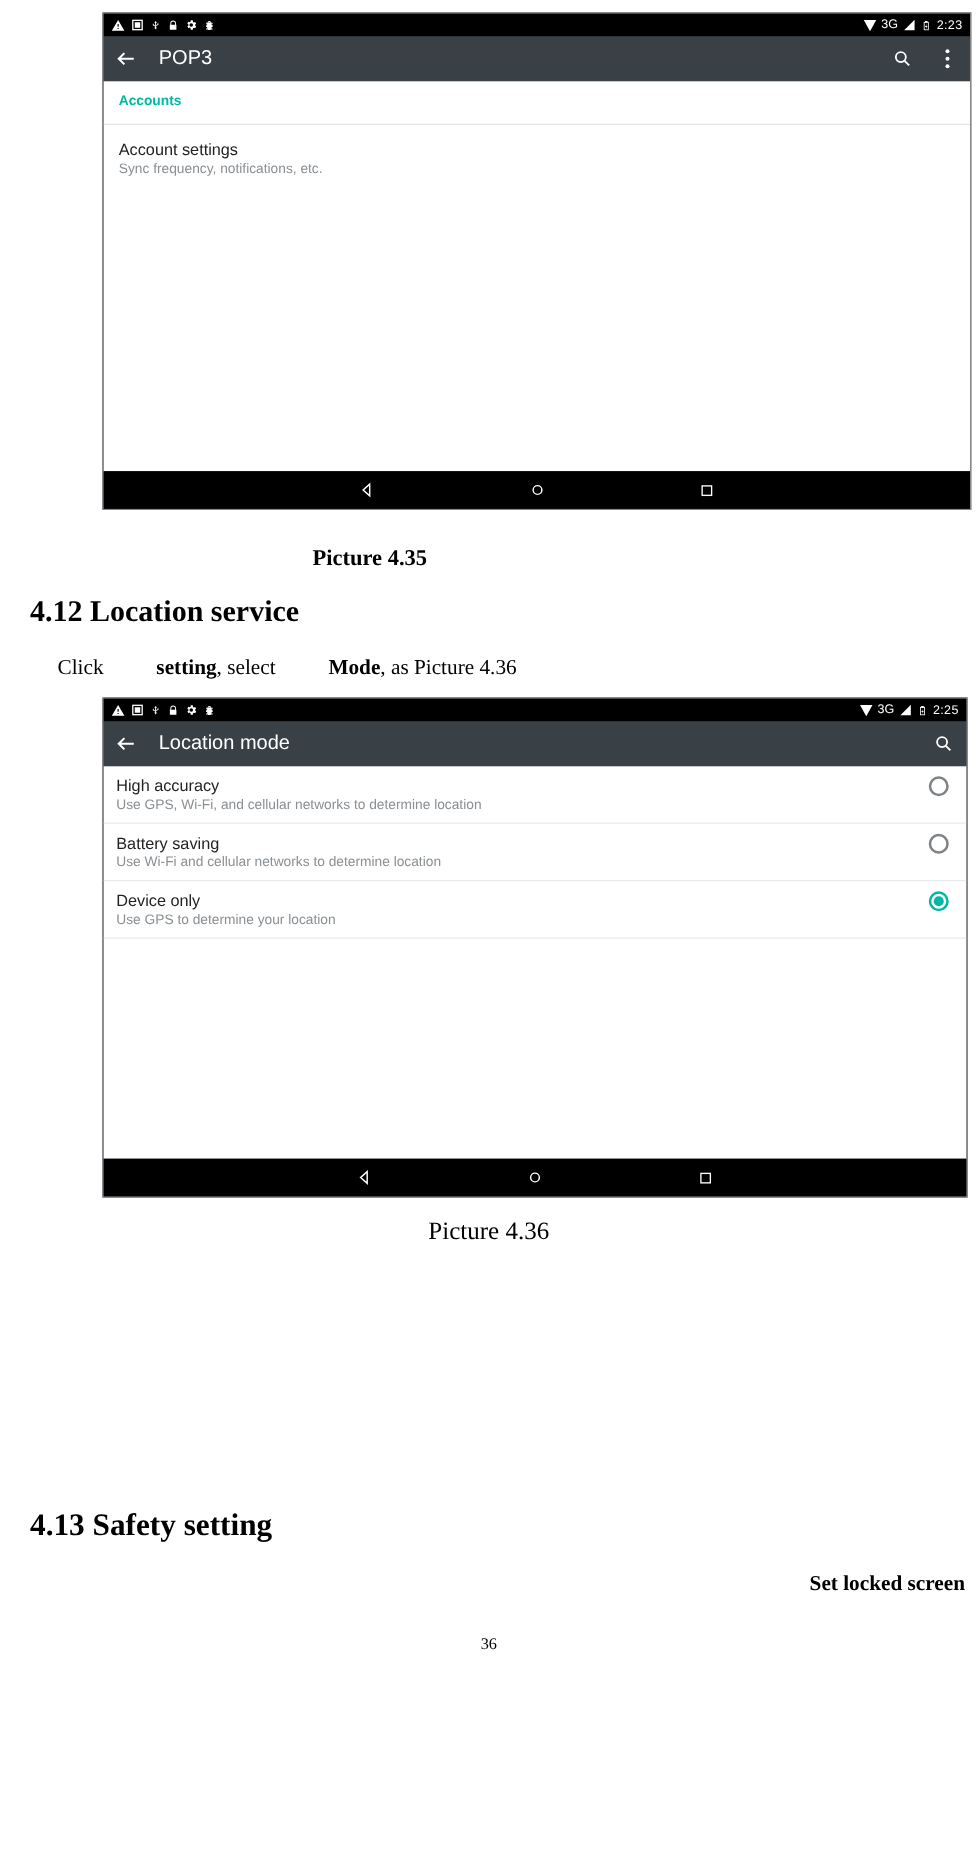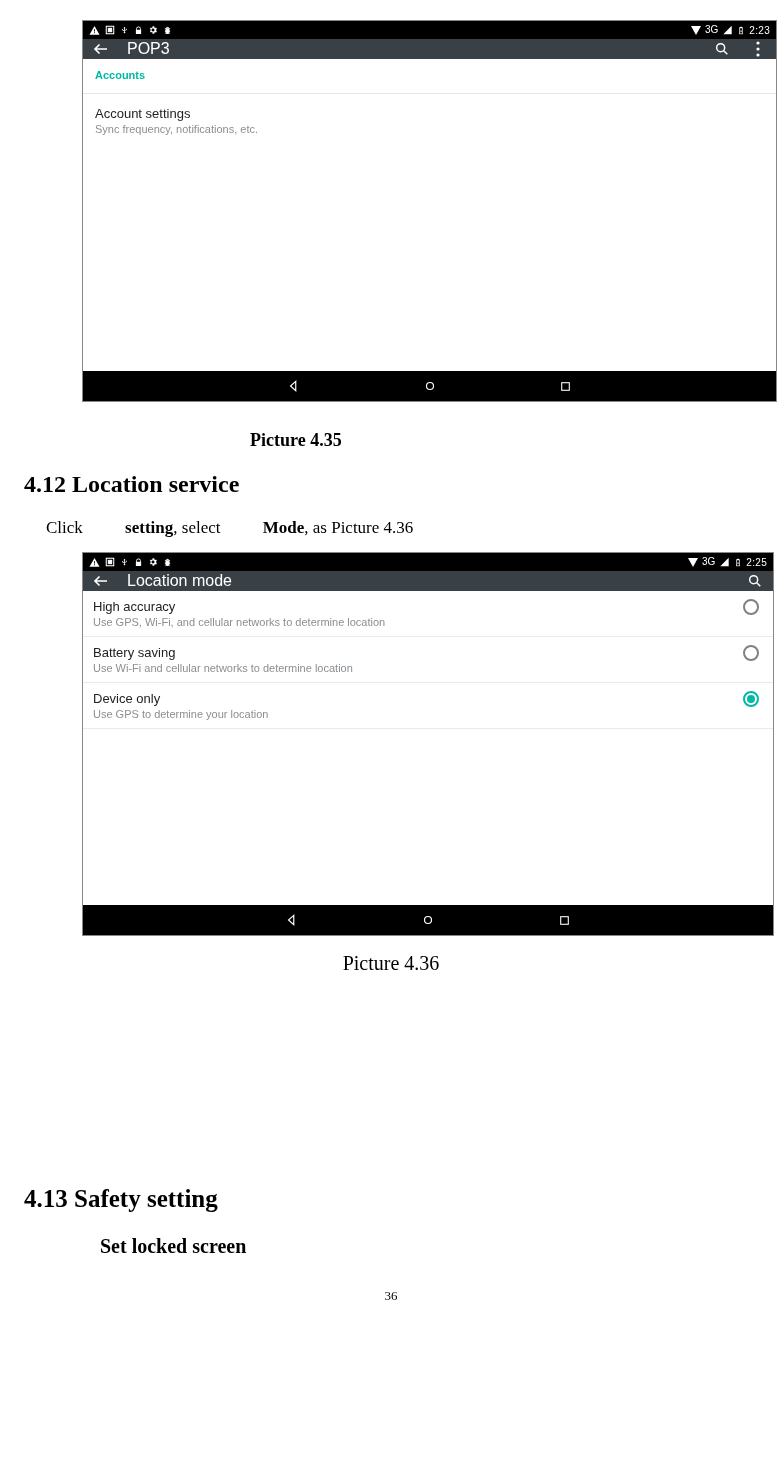--- a/index.html
+++ b/index.html
@@ -1,40 +1,40 @@
 <!DOCTYPE html>
 <html><head>
 <meta charset="utf-8">
 <style>
   * { box-sizing: border-box; margin: 0; padding: 0; }
   body { width: 782px; font-family: "Times New Roman", Times, serif; background: #fff; color: #000; }
 
   .page { padding: 10px 10px 0 10px; }
 
   
-  .shot { border: 1px solid #888; margin: 10px auto; background:#0f172a; }
+  .shot { border: 1px solid #888; margin: 0 auto; background:#0f172a; }
   .shot1 { width: 695px; margin-left: 72px; }
   .shot2 { width: 692px; margin-left: 72px; }
 
   
   .statusbar {
     height: 18px; background: #000; color: #fff;
     display: flex; justify-content: space-between; align-items: center;
     font-family: Arial, Helvetica, sans-serif; font-size: 10px;
     padding: 0 6px;
   }
   .sb-left, .sb-right { display: flex; align-items: center; gap: 5px; }
   .sb-right { gap: 4px; }
   .sb-ico { display:inline-block; line-height:1; }
   .tri-down { width:0;height:0;border-left:5px solid transparent;border-right:5px solid transparent;border-top:9px solid #fff; }
   .sb-time { font-weight: 500; letter-spacing: .3px; }
 
   
   .appbar {
-    height: 20px; background: #3a4146; color: #fff;
+    height: 36px; background: #3a4146; color: #fff;
     display: flex; align-items: center; justify-content: space-between;
     font-family: Arial, Helvetica, sans-serif;
     padding: 0 8px;
   }
   .appbar-left { display:flex; align-items:center; gap: 16px; }
   .appbar-title { font-size: 16px; font-weight: 500; }
   .appbar-right { display:flex; align-items:center; gap: 16px; }
   .ico-btn { width: 20px; height: 20px; display:flex; align-items:center; justify-content:center; color:#fff; }
 
   
@@ -78,21 +78,21 @@
   .radio.selected { border-color:#00b8a4; }
   .radio.selected::after {
     content:""; width:8px; height:8px; background:#00b8a4; border-radius:50%;
   }
 
   .caption2 { font-weight:400; font-size:20px; text-align:center; margin: 16px 0 0 0; }
 
   .big-gap { height: 210px; }
 
   .h-sec2 { font-weight:700; font-size:25px; margin: 0 0 22px 14px; }
-  .sub-bold { font-weight:700; font-size:20px; margin: 0 0 30px 90px; }
+  .sub-bold { font-weight:700; font-size:17px; margin: 0 0 30px 90px; text-align: right; }
 
   .page-num { text-align:center; font-size:13px; margin-top: 10px; padding-bottom: 8px; }
 
   
   svg { display:block; }
 </style>
 </head>
 <body>
 
 <div class="page">

